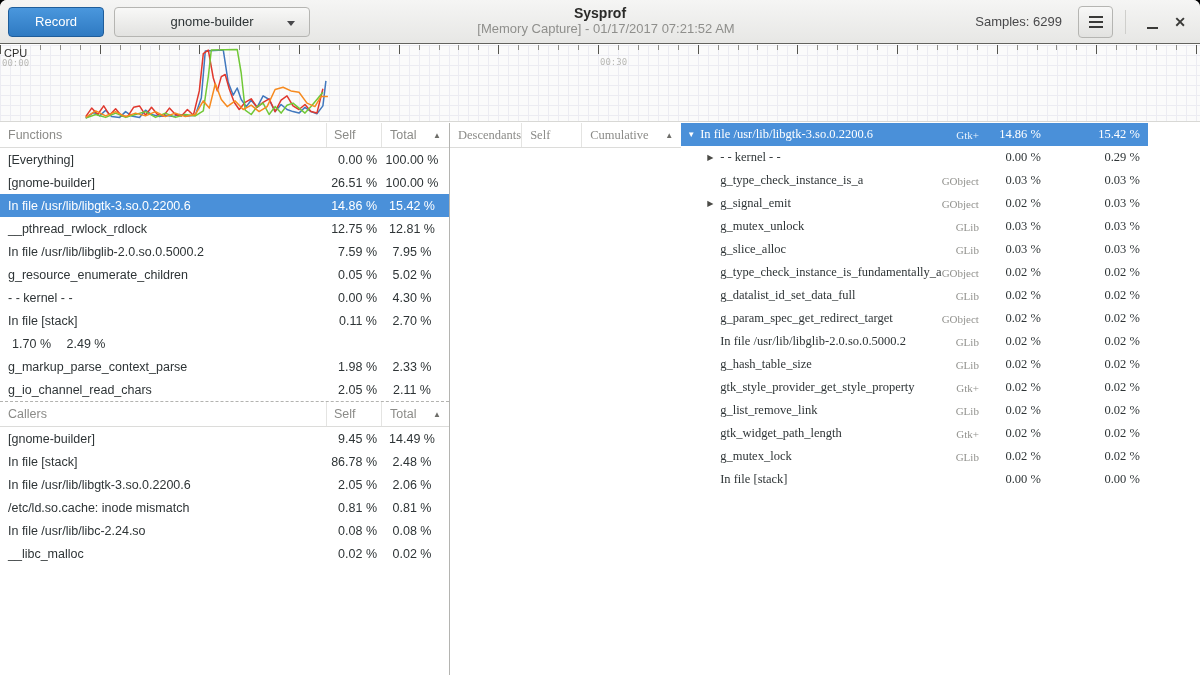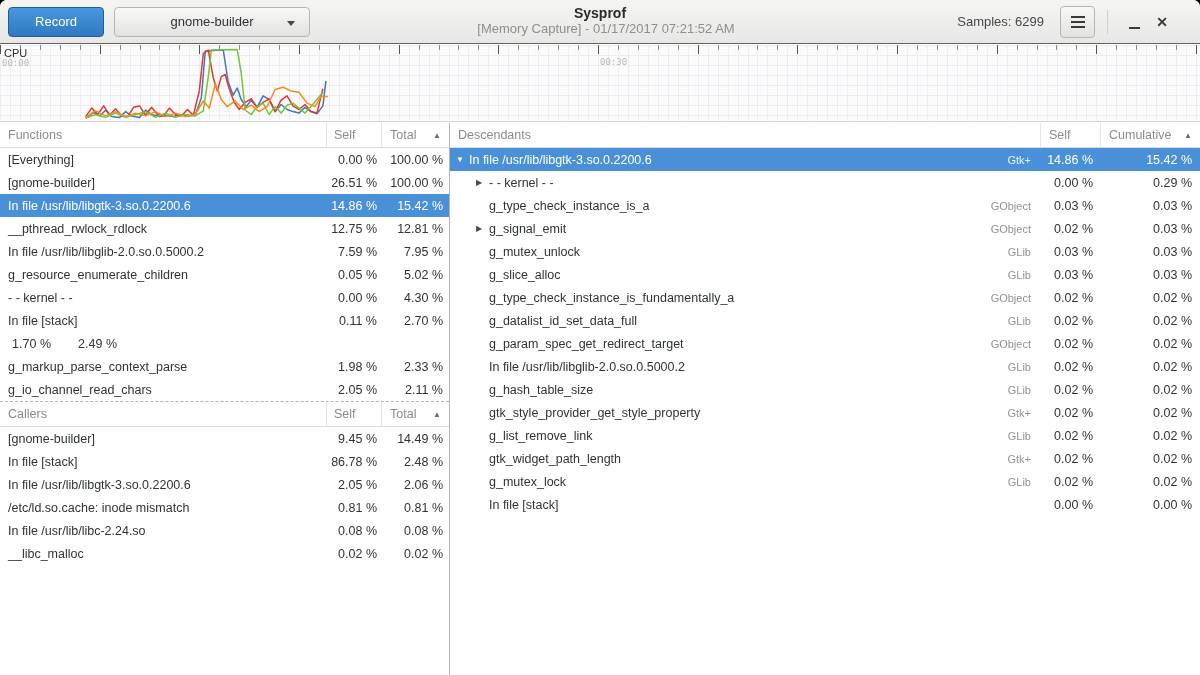--- a/index.html
+++ b/index.html
@@ -14,21 +14,21 @@
     justify-content:center;cursor:default;}
   .btn-record{width:96px;margin-left:8px;color:#fff;
     background:linear-gradient(#4a97dd,#2f7ac2);border:1px solid #1f5d9a;align-items:center;}
   .btn-target{width:196px;margin-left:10px;color:#2e3436;position:relative;
     background:linear-gradient(#f8f8f7,#e2e2e0);border:1px solid #b5b5b2;}
   .chevron{width:0;height:0;border-left:4px solid transparent;border-right:4px solid transparent;
     border-top:5px solid #47474a;position:absolute;right:14px;top:13px;}
   .title-block{position:absolute;left:50%;top:5px;transform:translateX(-50%);text-align:center;}
   .title{font-size:14px;font-weight:bold;color:#2b2b29;line-height:17px;}
   .subtitle{font-size:13px;color:#8f8f8c;line-height:14px;margin-left:12px;}
-  .hdr-right{position:absolute;right:24px;top:0;height:43px;display:flex;align-items:center;}
+  .hdr-right{position:absolute;right:6px;top:0;height:43px;display:flex;align-items:center;}
   .samples{font-size:13px;color:#48484a;margin-right:16px;}
   .btn-menu{width:35px;height:32px;background:linear-gradient(#f8f8f7,#e2e2e0);
     border:1px solid #b5b5b2;border-radius:4px;}
   .hamburger{width:14px;height:2px;background:#3a3a38;
     box-shadow:0 -5px 0 #3a3a38,0 5px 0 #3a3a38;}
   .hdr-sep{width:1px;height:24px;background:#cfcfcc;margin:0 12px;}
   .btn-win{width:28px;height:30px;background:transparent;border:none;}
   .min-glyph{width:11px;height:2px;background:#3a3a38;margin-top:12px;}
   .close-glyph{font-size:14px;font-weight:bold;color:#3a3a38;line-height:1;}
 
@@ -45,39 +45,39 @@
     background-size:100% 9px,100% 5px;background-repeat:no-repeat;}
   .cpu-label{position:absolute;top:2px;left:4px;font-size:11px;color:#2c2c2a;}
   .tlabel{position:absolute;font-family:"DejaVu Sans Mono",monospace;font-size:9px;color:#b9b9b5;}
   .t0{top:13px;left:2px;}
   .t30{top:12px;left:600px;}
   .graph svg{position:absolute;inset:0;}
 
   
   .main{position:absolute;top:123px;left:0;right:0;bottom:0;display:flex;background:#fff;}
   .left-panel{width:450px;border-right:1px solid #b4b4b1;display:flex;flex-direction:column;}
-  .right-panel{flex:1;display:flex;flex-direction:column;}
+  .right-panel{flex:1;display:flex;flex-direction:row;font-family:Liberation Serif, serif;}
 
   .thead{height:25px;display:flex;align-items:stretch;background:#fff;
     border-bottom:1px solid #dcdcda;color:#8b8b88;font-size:12.5px;}
   .hcell{display:flex;align-items:center;}
   .hname{flex:1;padding-left:8px;}
   .hself{width:55px;padding-left:7px;border-left:1px solid #e4e4e2;}
   .htotal{width:68px;padding-left:8px;padding-right:8px;border-left:1px solid #e4e4e2;
     justify-content:space-between;}
   .hself-r{width:60px;padding-left:8px;border-left:1px solid #e4e4e2;}
   .hcum{width:100px;padding-left:8px;padding-right:8px;border-left:1px solid #e4e4e2;
     justify-content:space-between;}
   .sort-arrow{font-size:8px;color:#6d6d69;}
 
   .trow{height:23px;display:flex;align-items:center;font-size:12.5px;color:#2e3436;background:#fff;}
   .trow.sel{background:#4a90d9;color:#fff;}
   .cname{flex:1;padding-left:8px;white-space:nowrap;overflow:hidden;}
   .cself{width:55px;text-align:right;padding-right:4px;white-space:nowrap;}
-  .ctotal{width:68px;text-align:right;padding-right:6px;white-space:nowrap;}
+  .ctotal{width:68px;text-align:center;padding-right:6px;white-space:nowrap;}
   .clip-divider{border-top:1px dashed #b3b3b0;height:0;}
 
   .cname-r{flex:1;display:flex;align-items:center;white-space:nowrap;overflow:hidden;}
   .exp{width:13px;flex:none;font-size:8px;color:#4a4a46;text-align:left;}
   .trow.sel .exp{color:#fff;}
   .tag{margin-left:auto;padding-right:9px;font-size:11px;color:#92928e;}
   .trow.sel .tag{color:#e9f2fc;}
   .cself-r{width:60px;text-align:right;padding-right:7px;white-space:nowrap;}
   .ccum{width:100px;text-align:right;padding-right:8px;white-space:nowrap;}
 </style>

